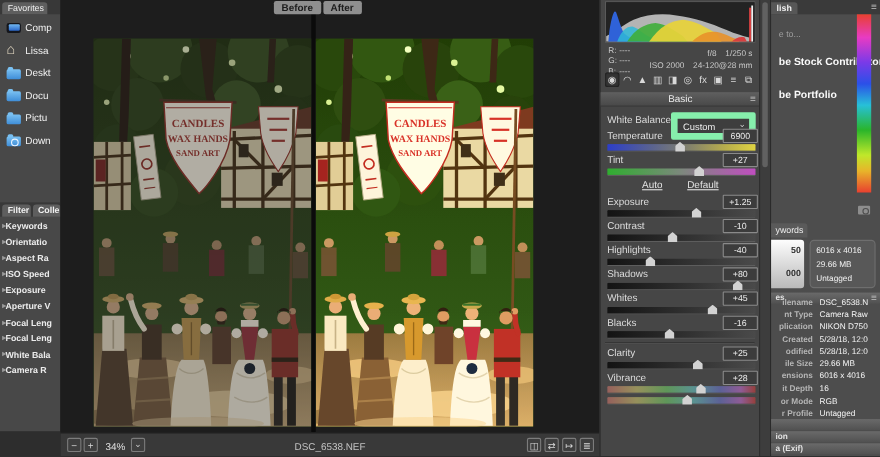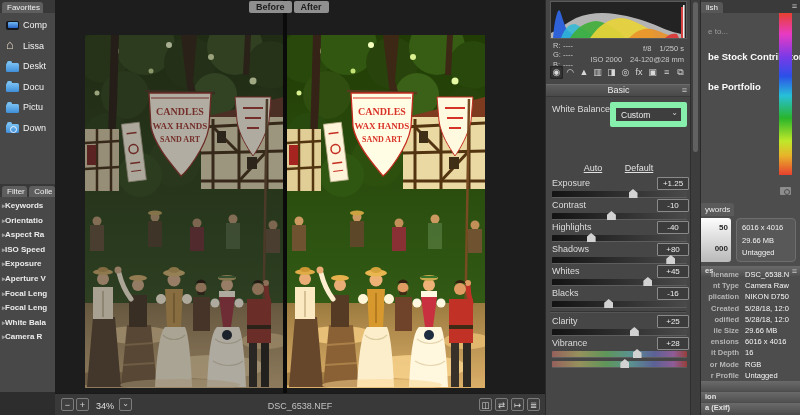--- a/index.html
+++ b/index.html
@@ -16,21 +16,21 @@
   .fav-list{position:absolute;left:0;top:15px;width:55px;}
   .fav-item{display:flex;align-items:center;gap:4px;height:20.5px;padding-left:6px;font-size:9px;color:#f2f2f2;white-space:nowrap;overflow:hidden;}
   .icon-slot{flex:0 0 auto;display:inline-block;position:relative;}
   .ic-computer{width:13px;height:9px;background:#14161c;border-radius:2px;}
   .ic-computer::after{content:"";position:absolute;inset:1.5px;background:linear-gradient(#71b8f2,#2a66c8);border-radius:1px;}
   .ic-home{width:13px;height:11px;}
   .ic-home::before{content:"⌂";position:absolute;left:0;top:-3px;font-size:13px;color:#e3d8c2;}
   .ic-folder,.ic-folder-dl{width:13px;height:9px;background:linear-gradient(#79c0f2,#3f8ed8);border-radius:1.5px;margin-top:2px;}
   .ic-folder::before,.ic-folder-dl::before{content:"";position:absolute;left:1px;top:-2px;width:5px;height:3px;background:#79c0f2;border-radius:1.5px 1.5px 0 0;}
   .ic-folder-dl::after{content:"";position:absolute;left:3.5px;top:1.5px;width:5px;height:5px;border:1px solid #eaf4ff;border-radius:50%;}
-  .filter-tabs{position:absolute;left:0;top:184px;width:55px;height:13px;background:#383838;display:flex;align-items:flex-end;}
+  .filter-tabs{position:absolute;left:0;top:184px;width:55px;height:13px;background:#383838;display:flex;align-items:flex-end;font-weight:bold;}
   .filter-list{position:absolute;left:0;top:199px;width:55px;}
   .filter-row{position:relative;height:14.6px;line-height:14.6px;padding-left:5px;font-size:8px;font-weight:bold;color:#ececec;white-space:nowrap;overflow:hidden;}
   .filter-chevron{position:absolute;left:2px;top:0;color:#9a9a9a;font-size:7px;}
   .filter-chevron::before{content:"▸";}
   #sidebar-bottom{left:0;top:392px;width:55px;height:23px;background:#2d2d2d;}
 
   
   #dialog{left:55px;top:0;width:645px;height:415px;background:#1d1d1d;}
   #preview{position:absolute;left:0;top:0;width:490px;height:393px;background:#1d1d1d;}
   .pane-divider{position:absolute;left:228px;top:0;width:4px;height:393px;background:#0b0b0b;}
@@ -93,21 +93,21 @@
   .thumb{position:absolute;top:-2px;width:9px;height:9px;margin-left:-4.5px;background:#d2d2d2;
     clip-path:polygon(50% 0,100% 42%,100% 100%,0 100%,0 42%);}
   .auto-default{position:absolute;left:0;top:163px;width:145px;text-align:center;font-size:9px;color:#e2e2e2;}
   .auto-default span{text-decoration:underline;margin:0 10px;}
   .group-divider{position:absolute;left:4px;right:4px;top:311px;height:1px;background:#343434;border-bottom:1px solid #555;}
   #panel-scrollbar{position:absolute;left:635px;top:0;width:10px;height:415px;background:#3d3d3d;border-left:1px solid #2e2e2e;box-sizing:border-box;}
   #panel-scrollbar .sb-thumb{position:absolute;left:2px;top:2px;width:5px;height:150px;background:#616161;border-radius:3px;}
 
   
   #rightpane{left:700px;top:0;width:100px;height:415px;background:#4d4d4d;border-left:1px solid #2a2a2a;box-sizing:border-box;}
-  .rp-tabbar{position:absolute;left:0;top:0;width:100px;height:13px;background:#3a3a3a;display:flex;align-items:flex-end;}
+  .rp-tabbar{position:absolute;left:0;top:0;width:100px;height:13px;background:#3a3a3a;display:flex;align-items:flex-end;font-weight:bold;}
   .rp-tab{background:#575757;color:#f0f0f0;font-size:8px;line-height:11px;padding:0 5px;border-radius:0 3px 0 0;}
   .rp-menu{position:absolute;right:4px;top:1px;}
   .pub-hint{position:absolute;left:7px;top:27px;font-size:8px;color:#9d9d9d;}
   .pub-link{position:absolute;left:7px;font-size:9.5px;font-weight:bold;color:#fafafa;white-space:nowrap;}
   #pub-stock{top:51px;} #pub-portfolio{top:81px;}
   .rainbow{position:absolute;left:78px;top:13px;width:13px;height:162px;
     background:linear-gradient(180deg,#e8402f 0%,#e83bc3 13%,#7a3ae8 27%,#2b50e8 39%,#27c0d8 51%,#2ab52a 65%,#bfe82a 79%,#e8b42a 88%,#e8402f 100%);}
   .cam-icon{position:absolute;left:79px;top:187px;width:11px;height:8px;background:#8d8d8d;border-radius:1px;}
   .cam-icon::after{content:"";position:absolute;left:3.5px;top:1.5px;width:4px;height:4px;border:1px solid #4d4d4d;border-radius:50%;}
   .kw-tab{position:absolute;left:0;top:203px;background:#5a5a5a;color:#eee;font-size:8px;line-height:11px;padding:1px 4px;border-radius:0 3px 0 0;}
@@ -456,20 +456,41 @@
       </div>
 
       <div class="wb-row">
         <span class="wb-label">White Balance:</span>
         <span class="wb-select">
           <span class="wb-value">Custom</span>
           <span class="wb-chev"></span>
         </span>
       </div>
 
+      <div id="grp-wb" class="slider-group">
+
+      <div class="srow">
+          <div class="srow-top">
+            <span class="slabel">Temperature</span>
+            <span class="svalue">6900</span>
+          </div>
+          <div class="track track-temp">
+              <span class="thumb" style="left: 49%;"></span>
+            </div>
+        </div>
+          <div class="srow">
+          <div class="srow-top">
+            <span class="slabel">Tint</span>
+            <span class="svalue">+27</span>
+          </div>
+          <div class="track track-tint">
+              <span class="thumb" style="left: 62%;"></span>
+            </div>
+        </div>
+        </div>
 
       <div class="auto-default">
         <span>Auto</span>
         <span>Default</span>
       </div>
 
       <div id="grp-tone" class="slider-group">
 
       <div class="srow">
           <div class="srow-top">

